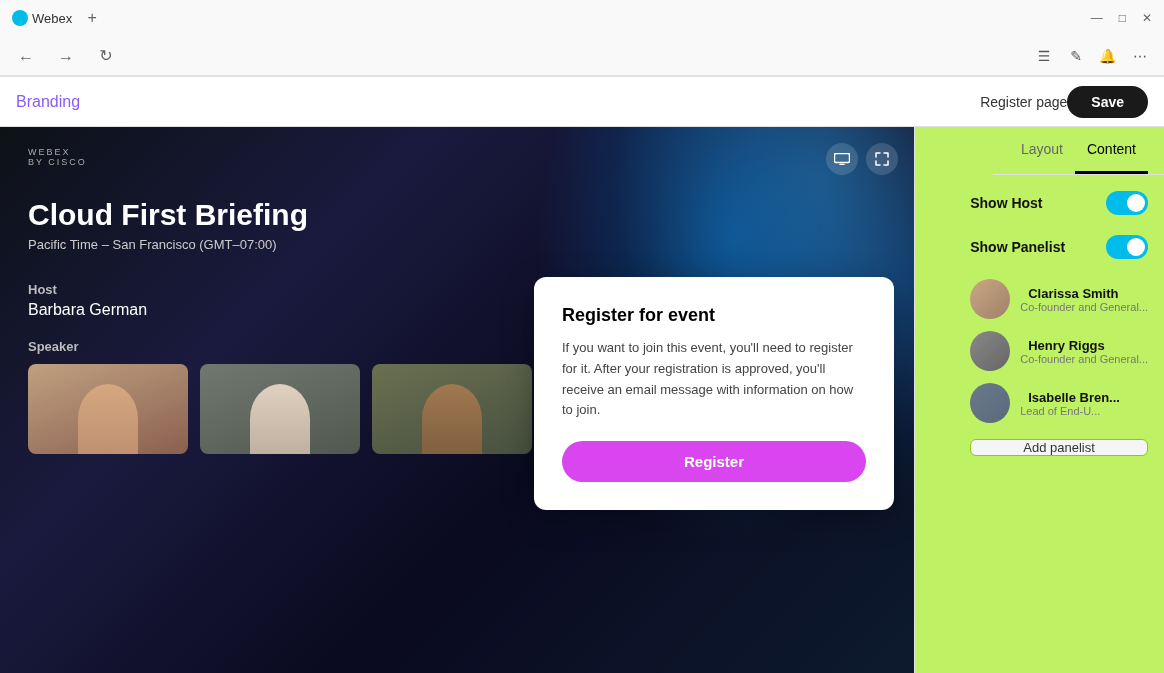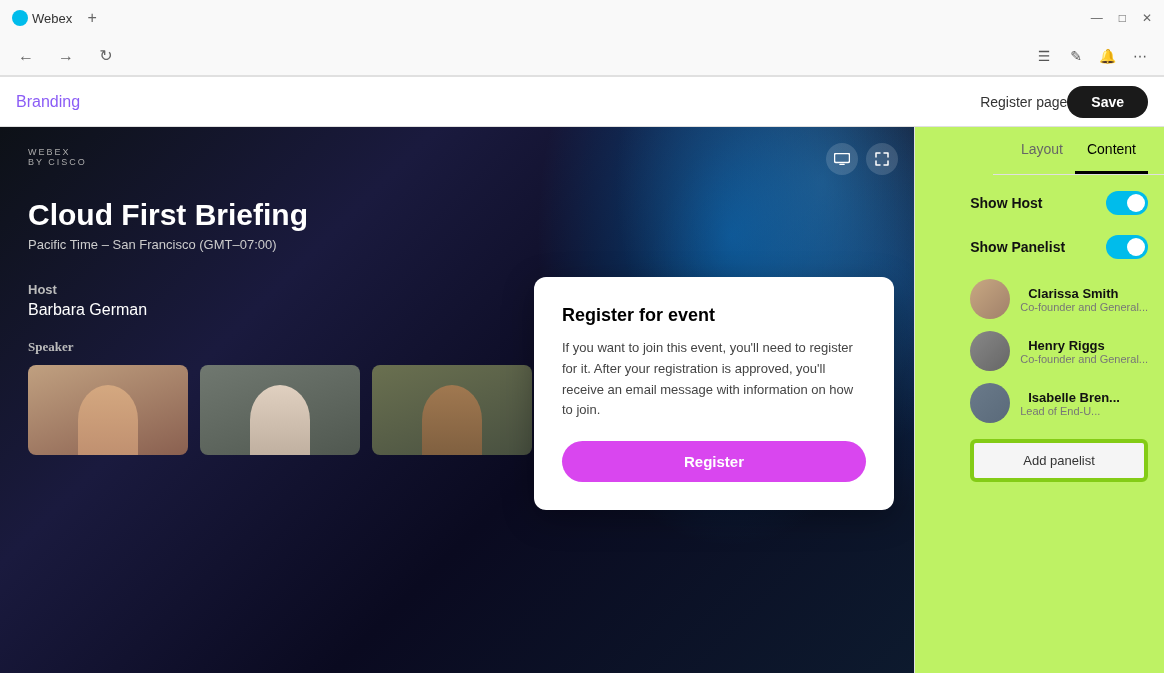--- a/index.html
+++ b/index.html
@@ -42,21 +42,21 @@
     .preview-ctrl-btn { width: 32px; height: 32px; border-radius: 50%; background: rgba(255,255,255,0.15); border: none; display: flex; align-items: center; justify-content: center; cursor: pointer; color: #fff; font-size: 14px; }
 
     .event-title { color: #fff; font-size: 30px; font-weight: 800; margin-top: 30px; max-width: 500px; line-height: 1.2; }
     .event-date { color: #00bceb; font-size: 18px; font-weight: 600; margin-top: 16px; }
     .event-timezone { color: #ccc; font-size: 13px; margin-top: 4px; }
 
     .host-section { margin-top: 30px; }
     .host-label { color: #bbb; font-size: 13px; font-weight: 600; }
     .host-name { color: #fff; font-size: 16px; margin-top: 4px; }
 
-    .speaker-section { margin-top: 20px; font-family: Liberation Serif, serif; }
+    .speaker-section { margin-top: 20px; }
     .speaker-label { color: #bbb; font-size: 13px; font-weight: 600; margin-bottom: 10px; }
     .speaker-cards { display: flex; gap: 12px; }
     .speaker-card { width: 160px; height: 90px; border-radius: 8px; overflow: hidden; background: #333; }
     .speaker-card.card1 { background: linear-gradient(135deg, #8b7355 0%, #a0917a 100%); }
     .speaker-card.card2 { background: linear-gradient(135deg, #5a6e5a 0%, #7a8e6a 100%); }
     .speaker-card.card3 { background: linear-gradient(135deg, #7a5a4a 0%, #9a7a6a 100%); }
 
     
     .register-dialog { position: absolute; right: 20px; top: 150px; width: 360px; background: #fff; border-radius: 12px; padding: 28px; box-shadow: 0 8px 32px rgba(0,0,0,0.3); z-index: 20; }
     .dialog-title { font-size: 18px; font-weight: 700; color: #000; margin-bottom: 12px; }
@@ -80,21 +80,21 @@
     .panelist-list { display: flex; flex-direction: column; gap: 12px; margin-top: 4px; }
     .panelist-item { display: flex; align-items: center; gap: 10px; }
     .panelist-avatar { width: 40px; height: 40px; border-radius: 50%; background: #ccc; flex-shrink: 0; overflow: hidden; }
     .avatar-1 { background: linear-gradient(135deg, #c8a882, #a0806a); }
     .avatar-2 { background: linear-gradient(135deg, #888, #666); }
     .avatar-3 { background: linear-gradient(135deg, #6a7a8a, #5a6a7a); }
     .panelist-info { flex: 1; min-width: 0; }
     .panelist-name { font-size: 13px; font-weight: 600; color: #111; white-space: nowrap; overflow: hidden; text-overflow: ellipsis; margin-left: 8px; }
     .panelist-role { font-size: 11px; color: #777; white-space: nowrap; overflow: hidden; text-overflow: ellipsis; }
 
-    .add-panelist-btn { width: 100%; margin-top: 16px; padding: 10px; border: 4px solid #84cc16; background: #f5f5f5; border-radius: 6px; font-size: 13px; color: #333; cursor: pointer; font-weight: 500; }
+    .add-panelist-btn { width: 100%; margin-top: 16px; border: 1px solid #84cc16; background: #f5f5f5; border-radius: 6px; font-size: 13px; color: #333; cursor: pointer; font-weight: 500; }
   </style>
 </head>
 <body>
 
 <div class="browser-chrome">
   <div class="browser-titlebar">
     <div class="webex-favicon">
       <div class="favicon-circle"></div>
       <span class="tab-title">Webex</span>
     </div>

